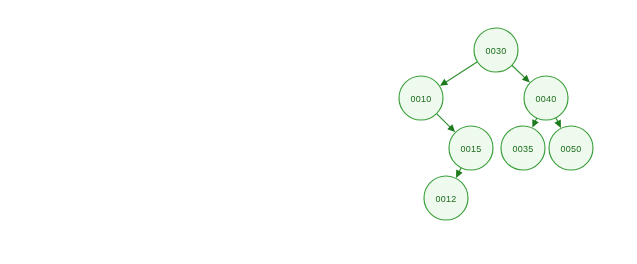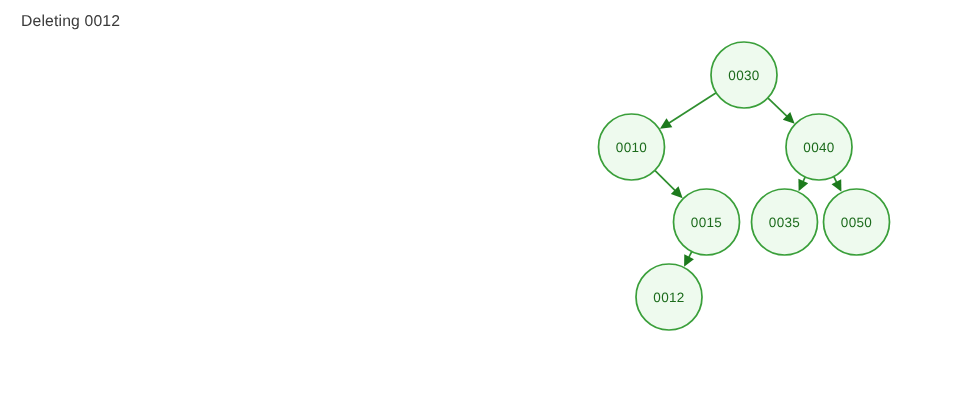--- a/index.html
+++ b/index.html
@@ -64,21 +64,20 @@
   .tree-edge-arrow {
     fill: #1d7a1d;
     stroke: none;
   }
 </style>
 </head>
 <body style="background: rgb(255, 255, 255);">
 
 <div id="app">
 
-  <div id="status-bar" style="color: rgb(59, 59, 59);">Deleting 0012</div>
 
   <svg id="tree-canvas" viewBox="0 0 637 264">
     <g id="edges-layer">
         <g>
           <line x1="477.4700291854467" y1="61.85918132131408" x2="445.25741633905153" y2="82.47525354300701" class="tree-edge-line"></line>
           <polygon points="439.95110651488403,85.87129183047423 444.32754871272124,78.79621206491754 448.2087353269695,84.86056614968041" class="tree-edge-arrow"></polygon>
         </g>
         <g>
           <line x1="511.87052106268095" y1="65.2357002201737" x2="525.2240451543086" y2="78.05508334813625" class="tree-edge-line"></line>
           <polygon points="529.7687852768036,82.41803386573145 521.8652657875884,79.82103951002003 526.8514949505543,74.62705079859717" class="tree-edge-arrow"></polygon>

